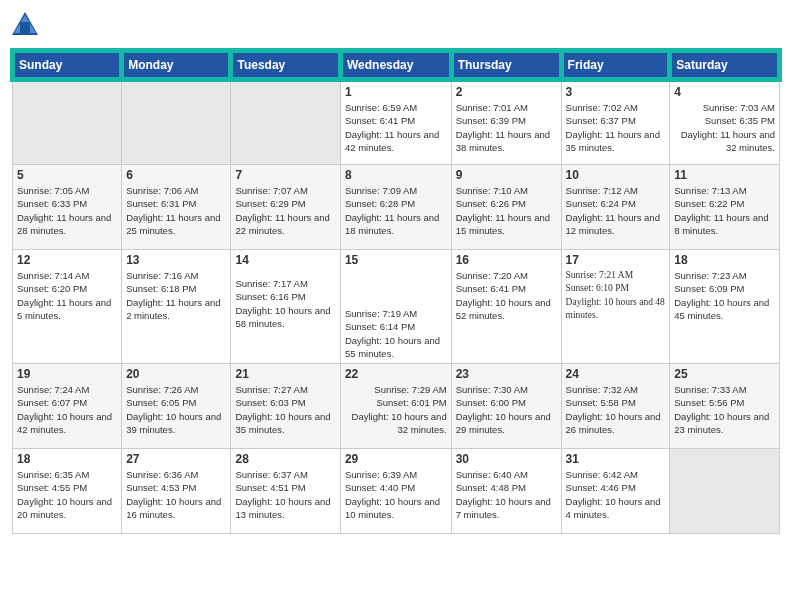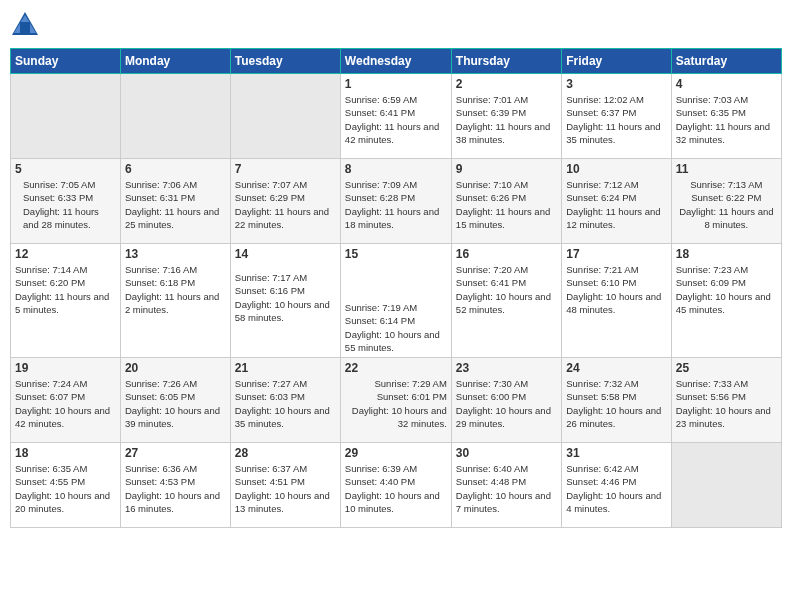--- a/index.html
+++ b/index.html
@@ -53,21 +53,21 @@
       border-collapse: collapse;
       border: 1px solid #ccc;
     }
     .calendar th {
       background-color: #2255a4;
       color: #fff;
       font-size: 12px;
       font-weight: bold;
       padding: 5px 4px;
       text-align: left;
-      border: 1px solid #14b8a6;
+      border: 5px solid #14b8a6;
     }
     .calendar td {
       width: 113px;
       vertical-align: top;
       border: 1px solid #ccc;
       padding: 3px 4px;
       font-size: 10px;
       color: #333;
       height: 85px;
     }
@@ -135,35 +135,35 @@
 Daylight: 11 hours and 42 minutes.</div>
           </td>
           <td>
             <span class="day-number">2</span>
             <div class="day-info" style="white-space: pre-line;">Sunrise: 7:01 AM
 Sunset: 6:39 PM
 Daylight: 11 hours and 38 minutes.</div>
           </td>
           <td>
             <span class="day-number">3</span>
-            <div class="day-info" style="white-space: pre-line;">Sunrise: 12:02 AM
+            <div class="day-info" style="white-space: pre-line;">Sunrise: 7:02 AM
 Sunset: 6:37 PM
 Daylight: 11 hours and 35 minutes.</div>
           </td>
           <td>
             <span class="day-number">4</span>
-            <div class="day-info" style="white-space: pre-line;">Sunrise: 7:03 AM
+            <div class="day-info" style="white-space: pre-line; text-align: right;">Sunrise: 7:03 AM
 Sunset: 6:35 PM
 Daylight: 11 hours and 32 minutes.</div>
           </td>
         </tr>
         <tr class="row-shade">
           <td>
             <span class="day-number">5</span>
-            <div class="day-info" style="white-space: pre-line; margin-left: 8px;">Sunrise: 7:05 AM
+            <div class="day-info" style="white-space: pre-line;">Sunrise: 7:05 AM
 Sunset: 6:33 PM
 Daylight: 11 hours and 28 minutes.</div>
           </td>
           <td>
             <span class="day-number">6</span>
             <div class="day-info" style="white-space: pre-line;">Sunrise: 7:06 AM
 Sunset: 6:31 PM
 Daylight: 11 hours and 25 minutes.</div>
           </td>
           <td>
@@ -185,21 +185,21 @@
 Daylight: 11 hours and 15 minutes.</div>
           </td>
           <td>
             <span class="day-number">10</span>
             <div class="day-info" style="white-space: pre-line;">Sunrise: 7:12 AM
 Sunset: 6:24 PM
 Daylight: 11 hours and 12 minutes.</div>
           </td>
           <td>
             <span class="day-number">11</span>
-            <div class="day-info" style="white-space: pre-line; text-align: center;">Sunrise: 7:13 AM
+            <div class="day-info" style="white-space: pre-line;">Sunrise: 7:13 AM
 Sunset: 6:22 PM
 Daylight: 11 hours and 8 minutes.</div>
           </td>
         </tr>
         <tr>
           <td>
             <span class="day-number">12</span>
             <div class="day-info" style="white-space: pre-line;">Sunrise: 7:14 AM
 Sunset: 6:20 PM
 Daylight: 11 hours and 5 minutes.</div>
@@ -223,21 +223,21 @@
 Daylight: 10 hours and 55 minutes.</div>
           </td>
           <td>
             <span class="day-number">16</span>
             <div class="day-info" style="white-space: pre-line;">Sunrise: 7:20 AM
 Sunset: 6:41 PM
 Daylight: 10 hours and 52 minutes.</div>
           </td>
           <td>
             <span class="day-number">17</span>
-            <div class="day-info" style="white-space: pre-line;">Sunrise: 7:21 AM
+            <div class="day-info" style="white-space: pre-line; font-family: Liberation Serif, serif;">Sunrise: 7:21 AM
 Sunset: 6:10 PM
 Daylight: 10 hours and 48 minutes.</div>
           </td>
           <td>
             <span class="day-number">18</span>
             <div class="day-info" style="white-space: pre-line;">Sunrise: 7:23 AM
 Sunset: 6:09 PM
 Daylight: 10 hours and 45 minutes.</div>
           </td>
         </tr>

